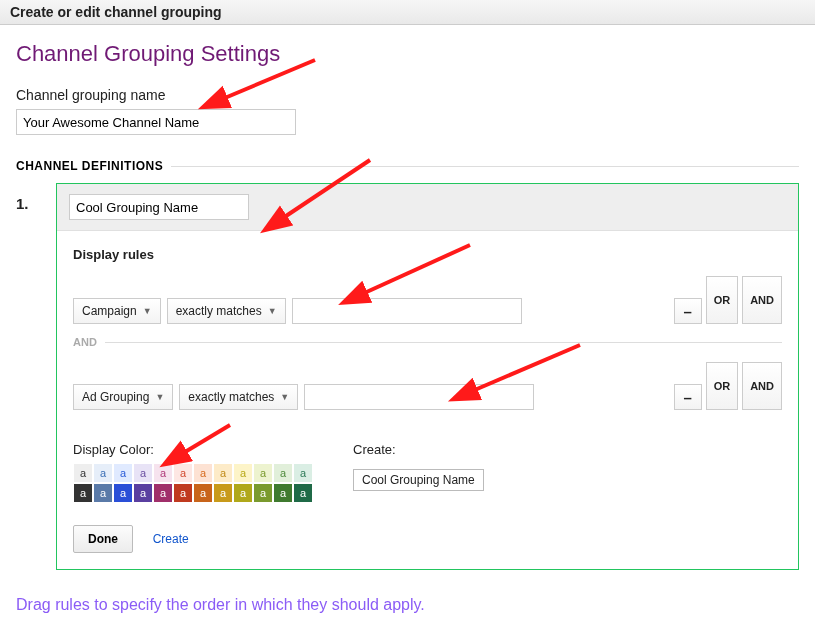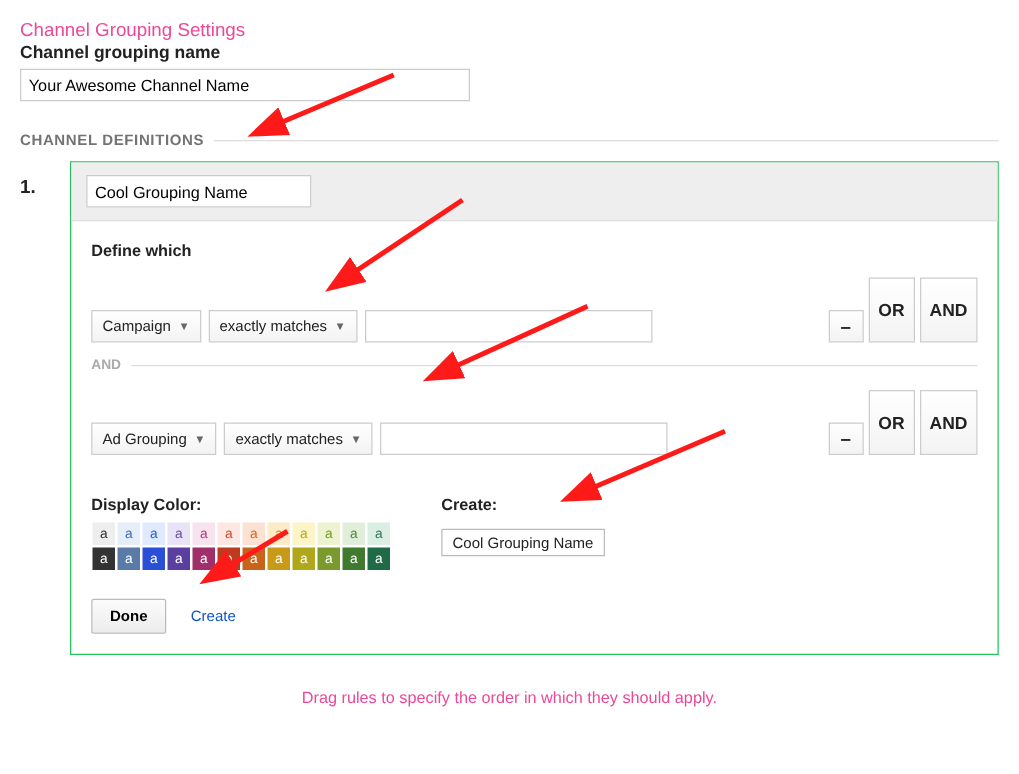--- a/index.html
+++ b/index.html
@@ -1,78 +1,81 @@
 <!DOCTYPE html>
 <html><head>
 <meta charset="utf-8">
 <style>
 * { box-sizing: border-box; margin: 0; padding: 0; }
 body { font-family: Arial, Helvetica, sans-serif; font-size: 13px; color: #222; background: #fff; width: 815px; }
 .top-bar { background: linear-gradient(#f6f6f6,#e9e9e9); border-bottom: 1px solid #ccc; padding: 4px 10px; font-weight: bold; font-size: 14px; }
 .content { padding: 16px; }
-h1.page-title { color: #ec4899; font-size: 15px; font-weight: normal; }
-.field-label { font-weight: bold; font-size: 14px; margin-bottom: 6px; }
+h1.page-title { color: #701a75; font-size: 22px; font-weight: normal; margin-bottom: 20px; }
+.field-label { font-weight: normal; font-size: 14px; margin-bottom: 6px; }
 input.text-input { border: 1px solid #ccc; padding: 4px 6px; font-size: 13px; height: 26px; }
-.name-input { width: 360px; }
-.section-header { color: #737373; font-size: 12px; font-weight: bold; letter-spacing: 0.5px; margin-top: 24px; display: flex; align-items: center; }
+.name-input { width: 280px; }
+.section-header { color: #000000; font-size: 12px; font-weight: bold; letter-spacing: 0.5px; margin-top: 24px; display: flex; align-items: center; }
 .section-header .line { flex: 1; height: 1px; background: #ddd; margin-left: 8px; }
 .def-block { display: flex; margin-top: 10px; }
 .def-index { width: 40px; font-weight: bold; font-size: 15px; padding-top: 12px; }
 .def-body { flex: 1; border: 1px solid #22c55e; background: #fff; }
 .def-head { background: #eee; padding: 10px 12px; border-bottom: 1px solid #e0e0e0; }
 .def-head input { width: 180px; }
 .def-inner { padding: 16px; }
 .sub-label { font-weight: bold; margin-bottom: 14px; }
 .rule-row { display: flex; align-items: flex-end; margin-bottom: 12px; }
 .select { display:inline-flex; align-items:center; border:1px solid #ccc; background:linear-gradient(#fff,#f3f3f3); padding:5px 8px; font-size:12px; cursor:pointer; margin-right:6px; white-space:nowrap; }
 .caret { margin-left:6px; font-size:9px; color:#666; }
 .rule-value { width:230px; margin-right: auto; }
 .tiny-btn { border:1px solid #ccc; background:linear-gradient(#fff,#f3f3f3); width:28px; height:26px; font-size:15px; font-weight:bold; cursor:pointer; margin-left:4px; display:inline-flex; align-items:center; justify-content:center; }
-.op-btn { border:1px solid #ccc; background:linear-gradient(#fff,#f3f3f3); padding:17px 7px; font-size:14px; font-weight:bold; cursor:pointer; margin-left:4px; }
+.op-btn { border:1px solid #ccc; background:linear-gradient(#fff,#f3f3f3); padding:17px 7px; font-size:11px; font-weight:bold; cursor:pointer; margin-left:4px; }
 .and-sep { display:flex; align-items:center; color:#aaa; font-size:11px; font-weight:bold; margin: 6px 0 14px 0; }
 .and-sep .line { flex:1; height:1px; background:#ddd; margin-left:8px; }
 .color-preview-row { display:flex; margin-top:32px; }
 .color-col { margin-right: 40px; }
 .swatch-grid { margin-top:6px; }
 .swatch-row { display:flex; }
 .swatch { width:18px; height:18px; margin:1px; display:flex; align-items:center; justify-content:center; font-size:11px; cursor:pointer; font-family: Arial; }
 .preview-col { }
 .preview-box { margin-top:6px; border:1px solid #bbb; padding:3px 8px; font-size:12px; display:inline-block; }
 .buttons-row { margin-top:22px; }
 .done-btn { border:1px solid #bbb; background:linear-gradient(#fcfcfc,#ececec); padding:6px 14px; font-weight:bold; font-size:12px; cursor:pointer; border-radius:2px; }
 .cancel-link { color:#1155cc; margin-left:16px; cursor:pointer; font-size:12px; }
-.footer-hint { margin-top:26px; font-size:13px; color:#ec4899;text-align:center; }
+.footer-hint { margin-top:26px; font-size:16px; color:#8b5cf6; }
 svg.arrow { position:absolute; pointer-events:none; }
 .page-wrap { position:relative; }
 </style>
 </head>
 <body>
 
 <div class="page-wrap">
 
+<div class="top-bar">
+  <span>Create or edit channel grouping</span>
+</div>
 
 <div class="content">
   <h1 class="page-title">Channel Grouping Settings</h1>
 
   <div class="field-label">Channel grouping name</div>
   <input class="text-input name-input" value="Your Awesome Channel Name" style="">
 
   <div class="section-header">
     <span>CHANNEL DEFINITIONS</span>
     <span class="line"></span>
   </div>
 
   <div class="def-block">
     <div class="def-index">1.</div>
     <div class="def-body">
       <div class="def-head">
         <input class="text-input" value="Cool Grouping Name" style="">
       </div>
       <div class="def-inner">
-        <div class="sub-label">Define which</div>
+        <div class="sub-label">Display rules</div>
 
         <div class="rule-row">
           <div class="select">
             <span>Campaign</span>
             <span class="caret">▼</span>
           </div>
           <div class="select">
             <span>exactly matches</span>
             <span class="caret">▼</span>
           </div>

